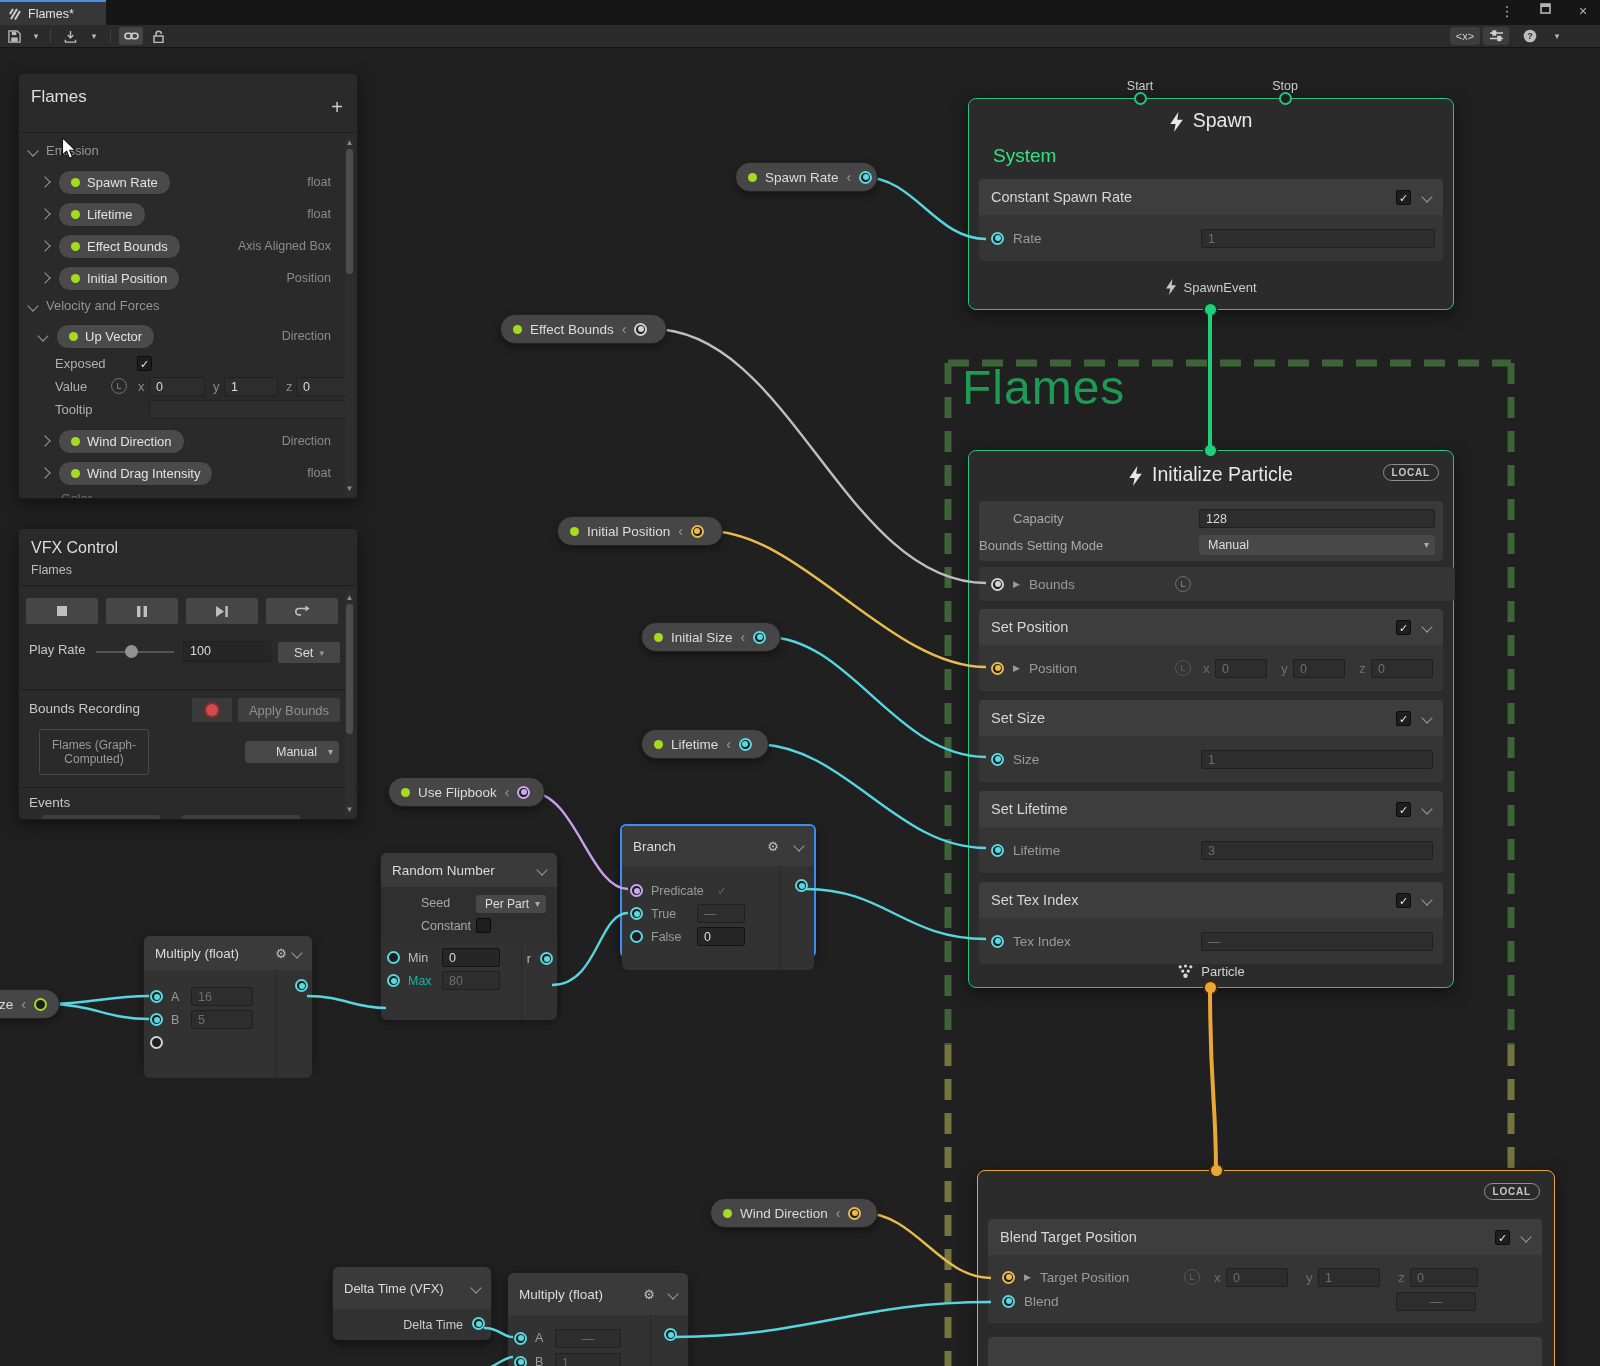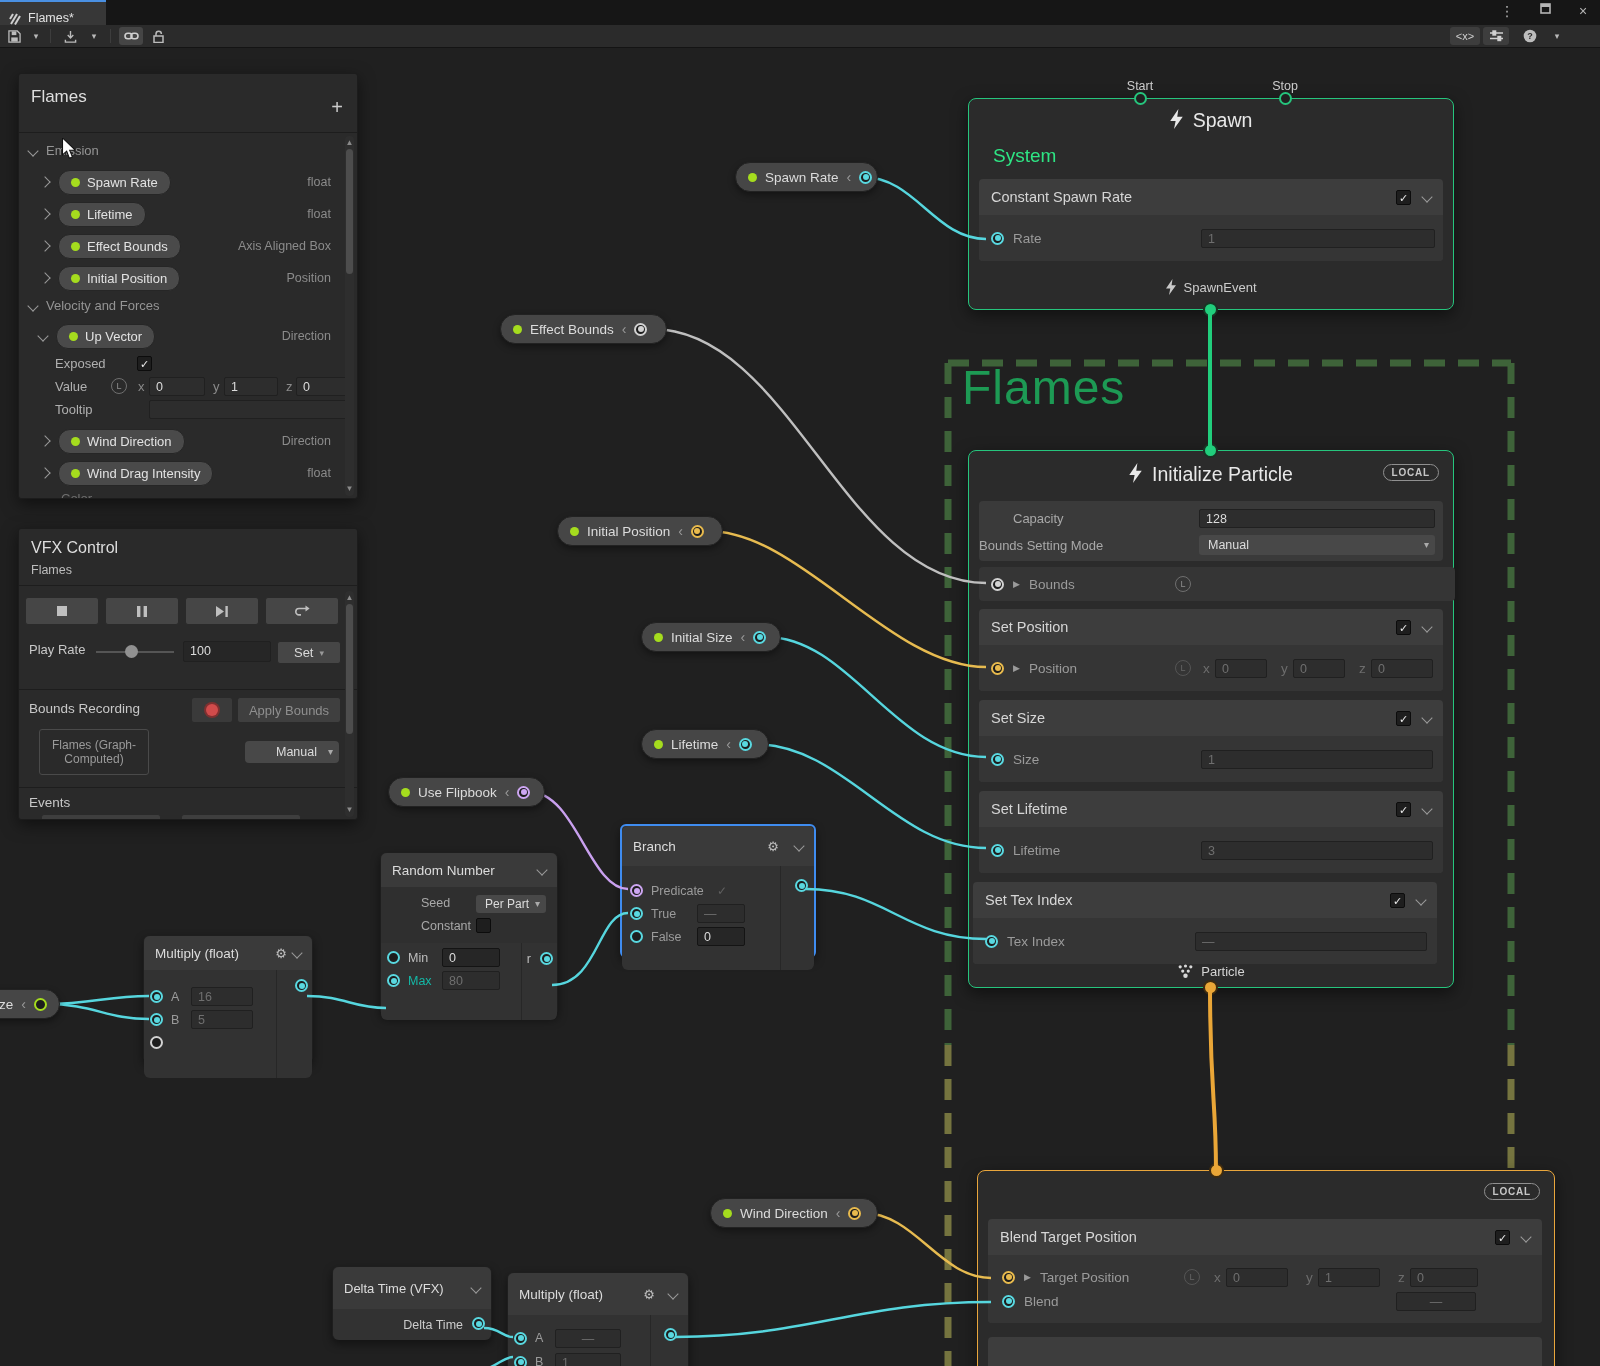--- a/index.html
+++ b/index.html
@@ -2,21 +2,21 @@
 <html><head>
 <meta charset="utf-8">
 <style>
   html,body{margin:0;padding:0}
   body{width:1600px;height:1366px;position:relative;overflow:hidden;background:#202020;
        font-family:"Liberation Sans",sans-serif;font-size:13px;color:#cfcfcf}
   svg{display:block}
   
   .tabbar{position:absolute;left:0;top:0;width:1600px;height:25px;background:#161616;z-index:6}
   .tab{position:absolute;left:0;top:0;width:106px;height:25px;background:#373737;border-top:2px solid #4a90e2;
-       box-sizing:border-box;display:flex;align-items:flex-end;gap:6px;padding:0 9px;color:#e2e2e2;font-size:12.5px}
+       box-sizing:border-box;display:flex;align-items:center;gap:6px;padding:0 9px;color:#e2e2e2;font-size:12.5px}
   .winbtn{position:absolute;top:3px;color:#b5b5b5;font-size:14px;width:18px;text-align:center;cursor:default}
   .toolbar{position:absolute;left:0;top:25px;width:1600px;height:22px;background:#2b2b2b;border-bottom:1px solid #141414;z-index:6}
   .tbtn{position:absolute;top:2px;height:18px;display:flex;align-items:center;justify-content:center;border-radius:3px;color:#b8b8b8}
   .tsep{position:absolute;top:4px;width:1px;height:14px;background:#3d3d3d}
   
   .panel{position:absolute;background:#2a2a2a;border:1px solid #1c1c1c;border-radius:3px;
          box-shadow:0 5px 16px rgba(0,0,0,.5);z-index:5;overflow:hidden}
   .ptitle{font-size:17px;color:#dedede}
   .psub{font-size:12.5px;color:#bdbdbd}
   .pdivider{position:absolute;left:0;right:0;height:1px;background:#1d1d1d}
@@ -39,21 +39,21 @@
   .licon{width:16px;height:16px;border:1px solid #6f6f6f;border-radius:50%;color:#8d8d8d;flex:none;position:relative;box-sizing:border-box}
   .licon::after{content:"L";position:absolute;inset:0;font-size:9px;line-height:14px;text-align:center}
   .sb{position:absolute;width:9px;background:#2e2e2e;border-radius:4px}
   .sbthumb{position:absolute;left:1px;width:7px;background:#4d4d4d;border-radius:4px}
   .sbarr{position:absolute;left:0;width:9px;text-align:center;color:#8a8a8a;font-size:8px;line-height:8px}
   .vbtn{position:absolute;background:#464646;border:1px solid #2a2a2a;border-radius:3px;display:flex;align-items:center;justify-content:center;color:#c2c2c2}
   
   .ctx{position:absolute;background:#2b2b2b;border:1.5px solid #26c57d;border-radius:8px;
        box-shadow:0 5px 16px rgba(0,0,0,.5);z-index:2;box-sizing:border-box}
   .ctx.ye{border-color:#e9a63c}
-  .ctxtitle{display:flex;align-items:flex-start;justify-content:center;gap:10px;font-size:19.5px;color:#e8e8e8}
+  .ctxtitle{display:flex;align-items:flex-end;justify-content:center;gap:10px;font-size:19.5px;color:#e8e8e8}
   .badge{position:absolute;border:1px solid #909090;border-radius:9px;color:#c6c6c6;font-size:10px;
          letter-spacing:.08em;padding:2px 8px;font-weight:bold}
   .blk{position:absolute;background:#3d3d3d;border-radius:4px;overflow:hidden}
   .bh{height:36px;display:flex;align-items:center;padding:0 12px;font-size:14.5px;color:#d6d6d6}
   .bb{background:#353535}
   .crow{display:flex;align-items:center;gap:9px;color:#9b9b9b;font-size:13.5px}
   .port{display:inline-block;width:13px;height:13px;border:2px solid currentColor;border-radius:50%;
         background:#1d1d1d;box-sizing:border-box;position:relative;flex:none}
   .port.dot::after{content:"";position:absolute;inset:1.5px;border-radius:50%;background:currentColor}
   .c-cy{color:#59d8e0}.c-ye{color:#e8ba4d}.c-pu{color:#cda6f2}.c-wh{color:#d2d2d2}.c-gn{color:#a5dc1e}
@@ -190,21 +190,21 @@
       <span class="cb on" style="margin-left:auto"></span>
       <span class="chd" style="margin-left:12px"></span>
     </div>
     <div class="bb crow" style="height:46px;padding-left:12px">
       <span class="port dot c-cy"></span>
       <span>Lifetime</span>
       <div class="fld" style="position:absolute;left:222px;width:232px">3</div>
     </div>
   </div>
 
-  <div class="blk" style="left:4px;top:431px;width:464px">
+  <div class="blk" style="left:10px;top:431px;width:464px">
     <div class="bh">
       <span>Set Tex Index</span>
       <span class="cb on" style="margin-left:auto"></span>
       <span class="chd" style="margin-left:12px"></span>
     </div>
     <div class="bb crow" style="height:46px;padding-left:12px">
       <span class="port dot c-cy"></span>
       <span>Tex Index</span>
       <div class="fld" style="position:absolute;left:222px;width:232px">—</div>
     </div>

